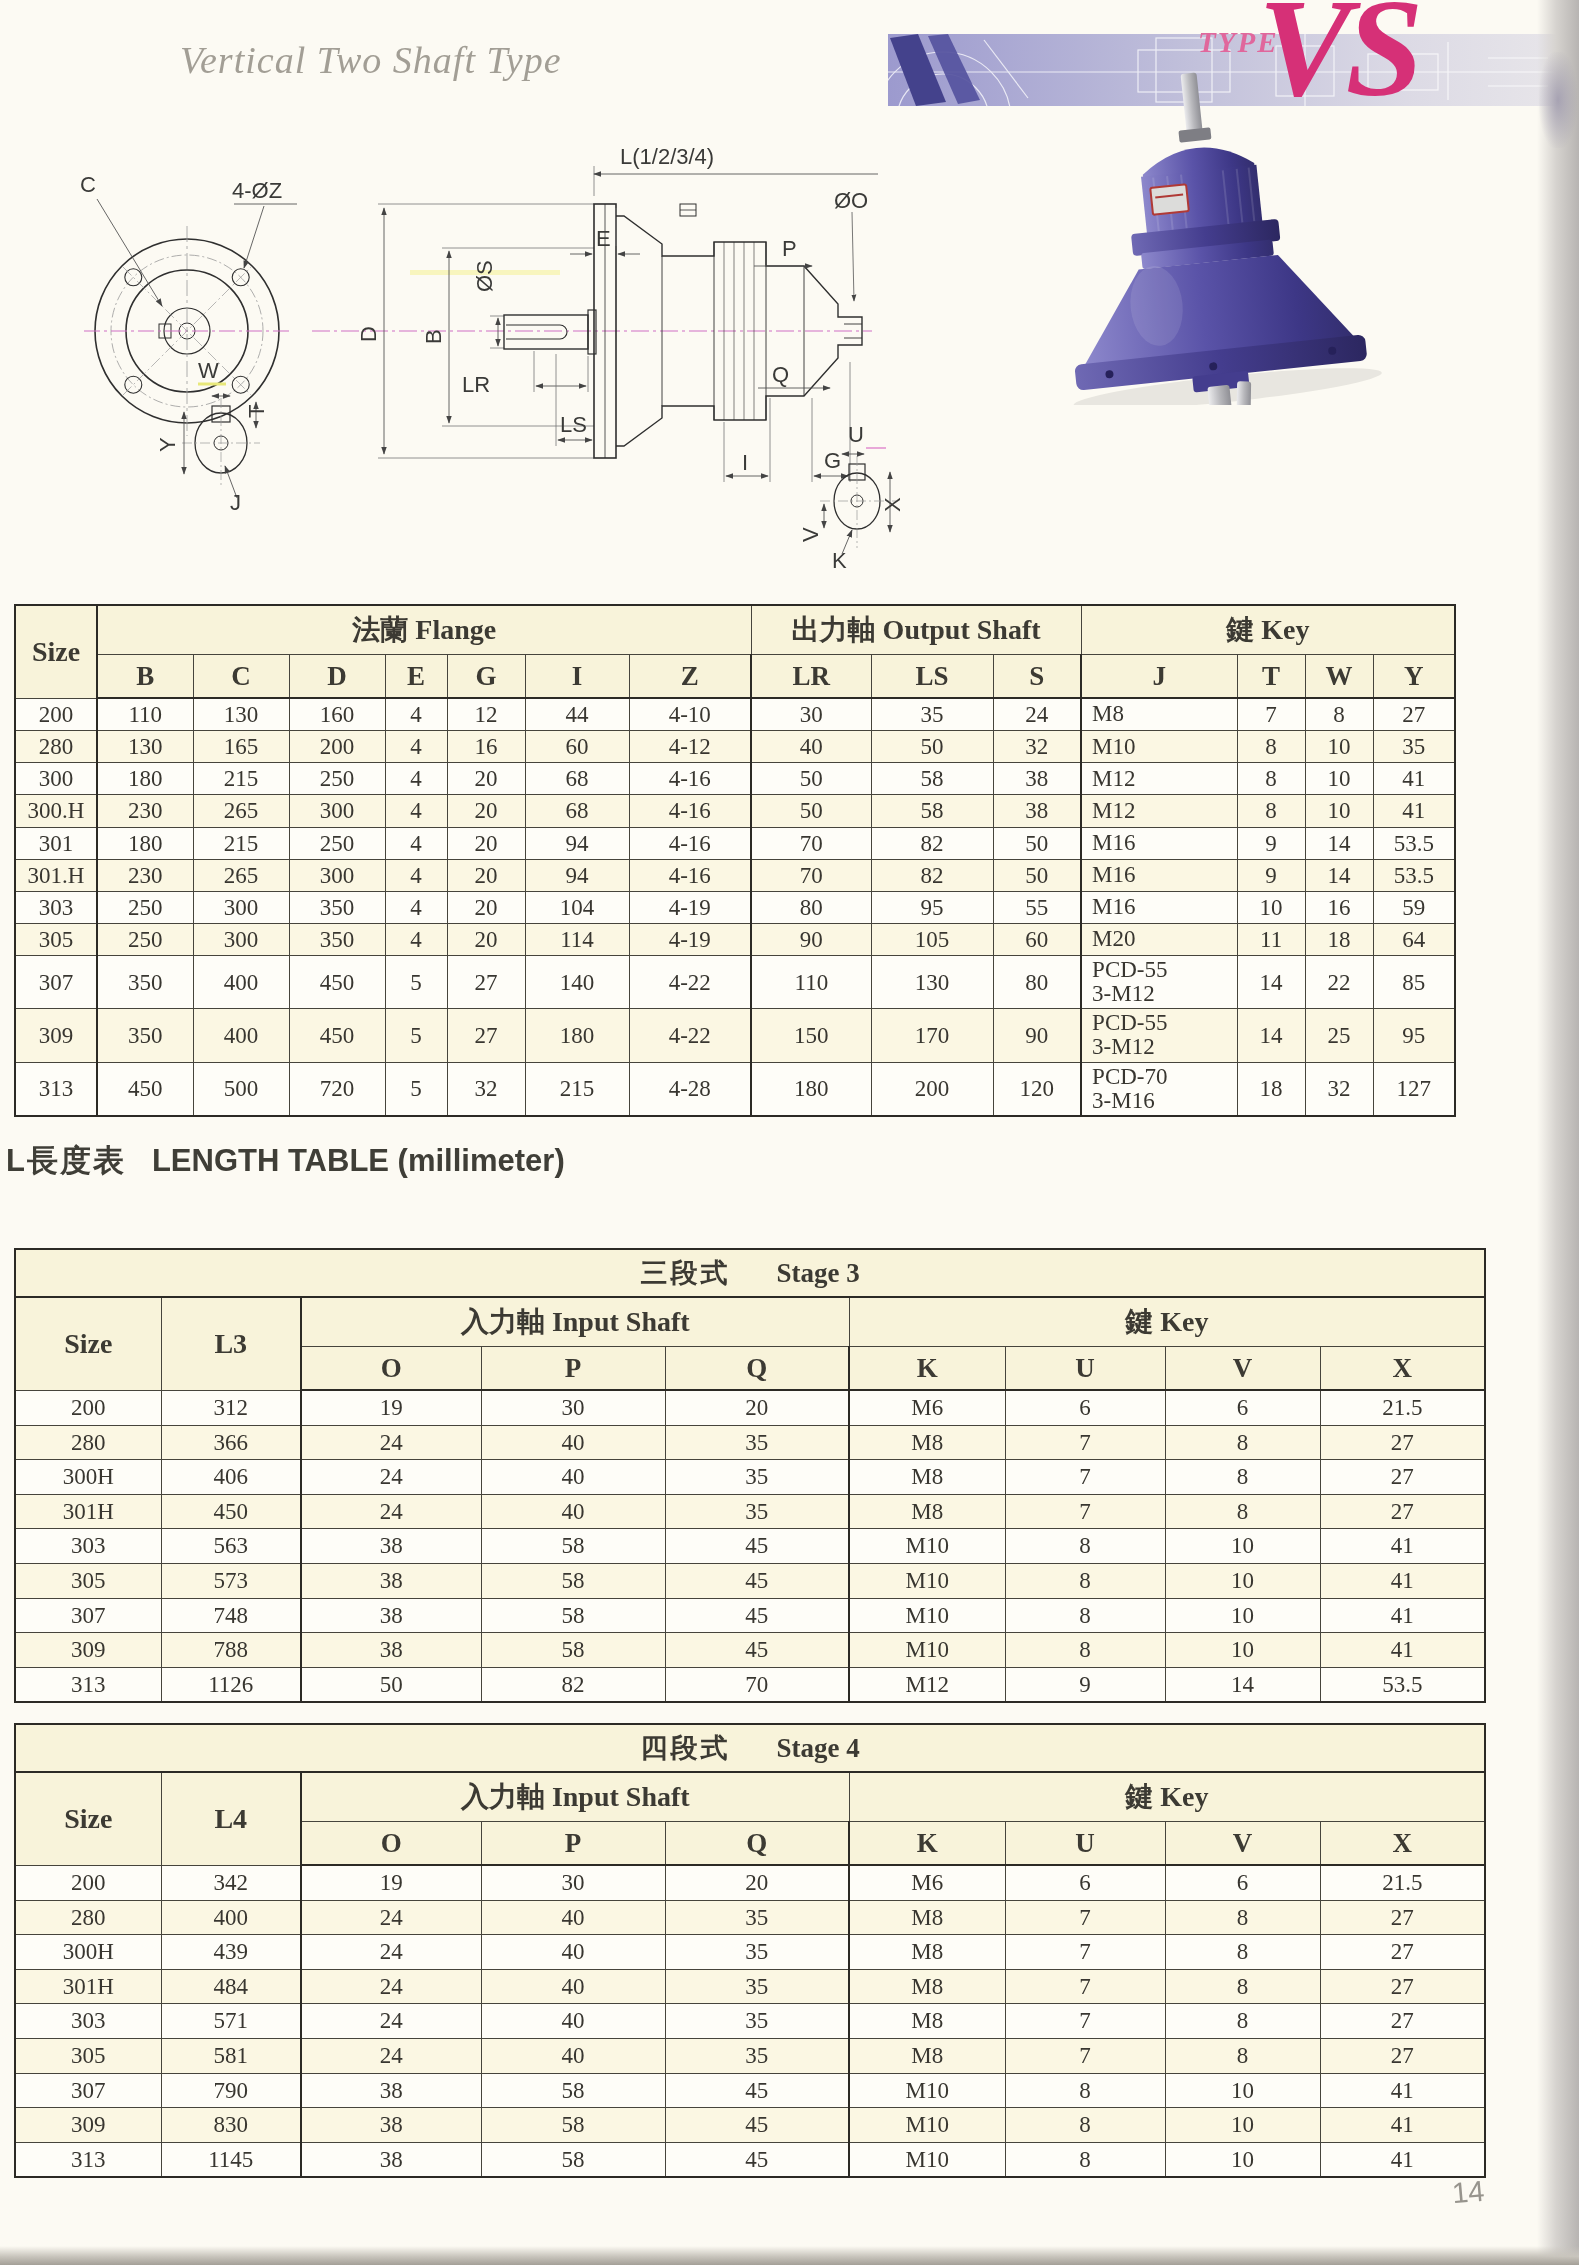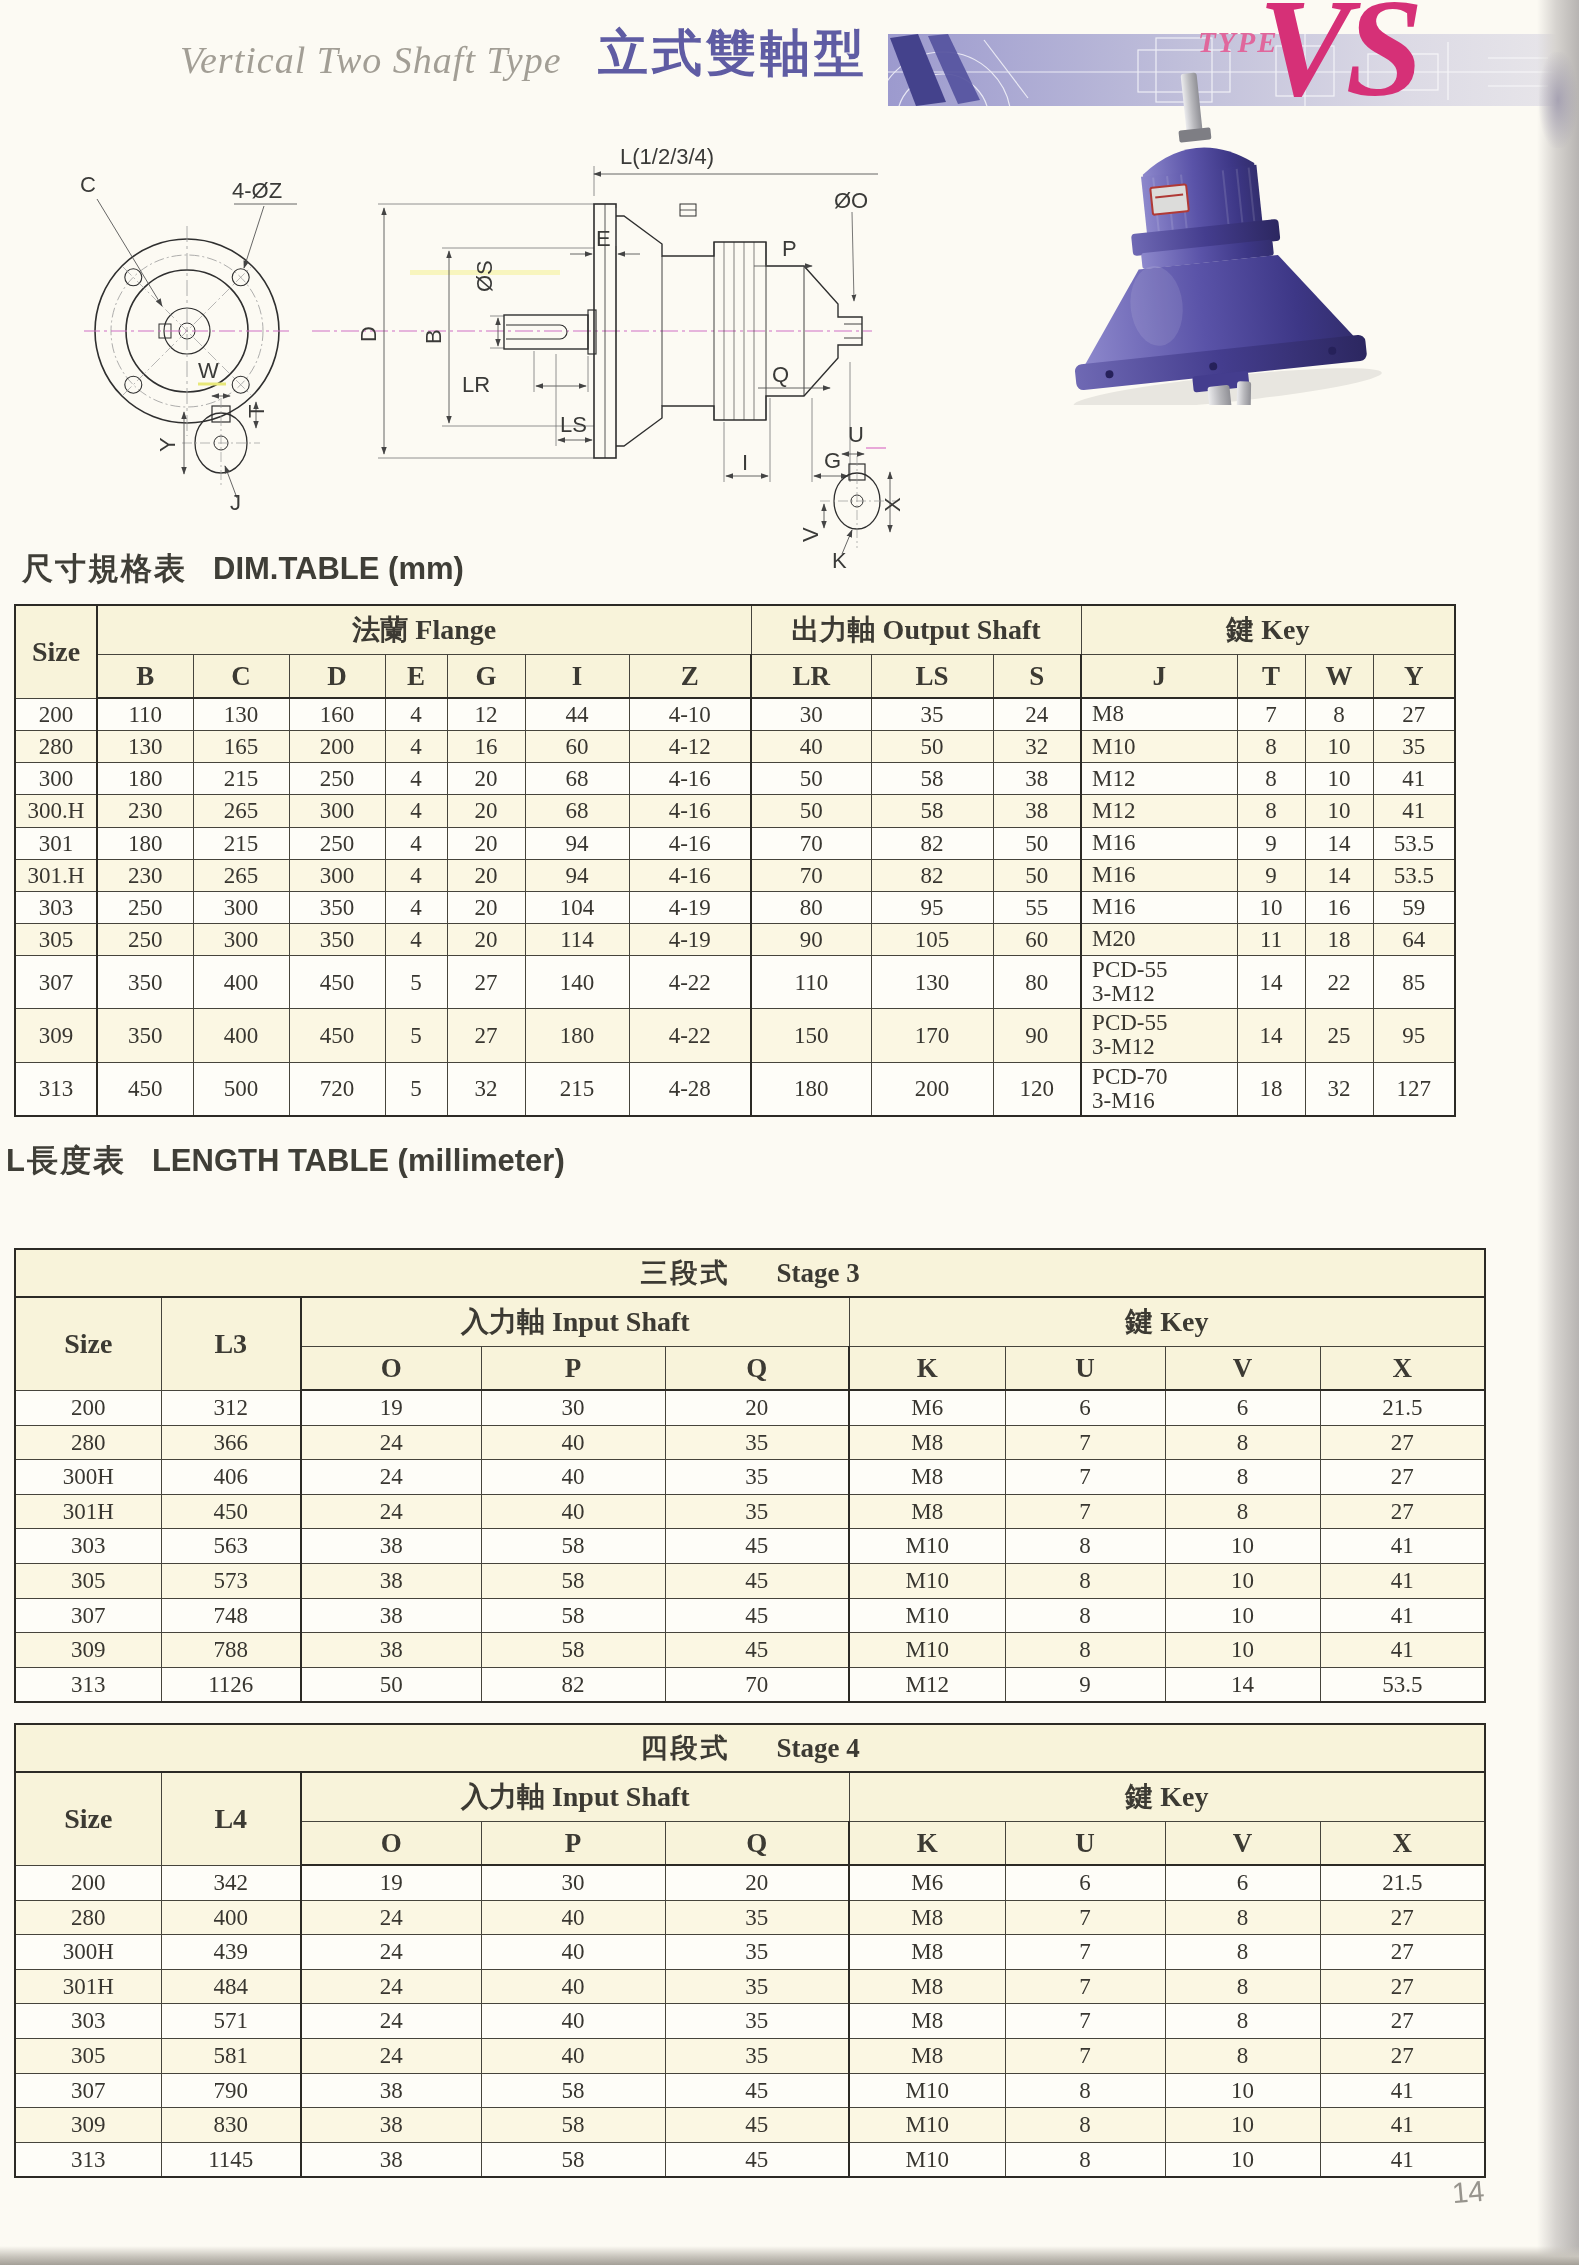--- a/index.html
+++ b/index.html
@@ -91,21 +91,20 @@
           <line x1="560" y1="8" x2="560" y2="66"></line>
         <line x1="600" y1="24" x2="660" y2="24"></line>
           <line x1="600" y1="52" x2="660" y2="52"></line>
       </g>
       <polygon points="2,4 30,0 58,68 28,72" fill="#44428c"></polygon>
       <polygon points="40,2 60,0 92,66 70,70" fill="#55529e" opacity="0.92"></polygon>
     </svg>
   </div>
 
   <div class="title-en">Vertical Two Shaft Type</div>
-  <div class="title-zh">立式雙軸型</div>
   <div class="type-label">TYPE :</div>
   <div class="type-vs">VS</div>
 
   <div class="drawing">
     <svg width="890" height="475" viewBox="0 0 890 475">
       <defs>
         <marker id="ah" viewBox="0 0 10 10" refX="9" refY="5" markerWidth="9" markerHeight="9" orient="auto-start-reverse">
           <path d="M0,1.5 L10,5 L0,8.5 z" fill="#444"></path>
         </marker>
       </defs>
@@ -287,23 +286,20 @@
         <circle cx="96" cy="293" r="4" fill="#26215a"></circle>
           <circle cx="200" cy="296" r="4" fill="#26215a"></circle>
         <circle cx="320" cy="293" r="4" fill="#26215a"></circle>
         <rect x="178" y="304" width="56" height="16" rx="3" fill="#443d8e"></rect>
         <rect x="192" y="316" width="22" height="48" rx="3" fill="url(#sg)"></rect>
         <rect x="220" y="314" width="14" height="36" rx="3" fill="url(#sg)" transform="rotate(7 227 332)"></rect>
       </g>
     </svg>
   </div>
 
-  <div id="dim-title" class="sec-title">
-    <span class="zh">尺寸規格表</span><span class="en">DIM.TABLE (mm)</span>
-  </div>
 
   <table class="dim">
     <colgroup>
       <col style="width:82px">
         <col style="width:96px">
         <col style="width:96px">
         <col style="width:96px">
       <col style="width:62px">
         <col style="width:78px">
         <col style="width:104px">

